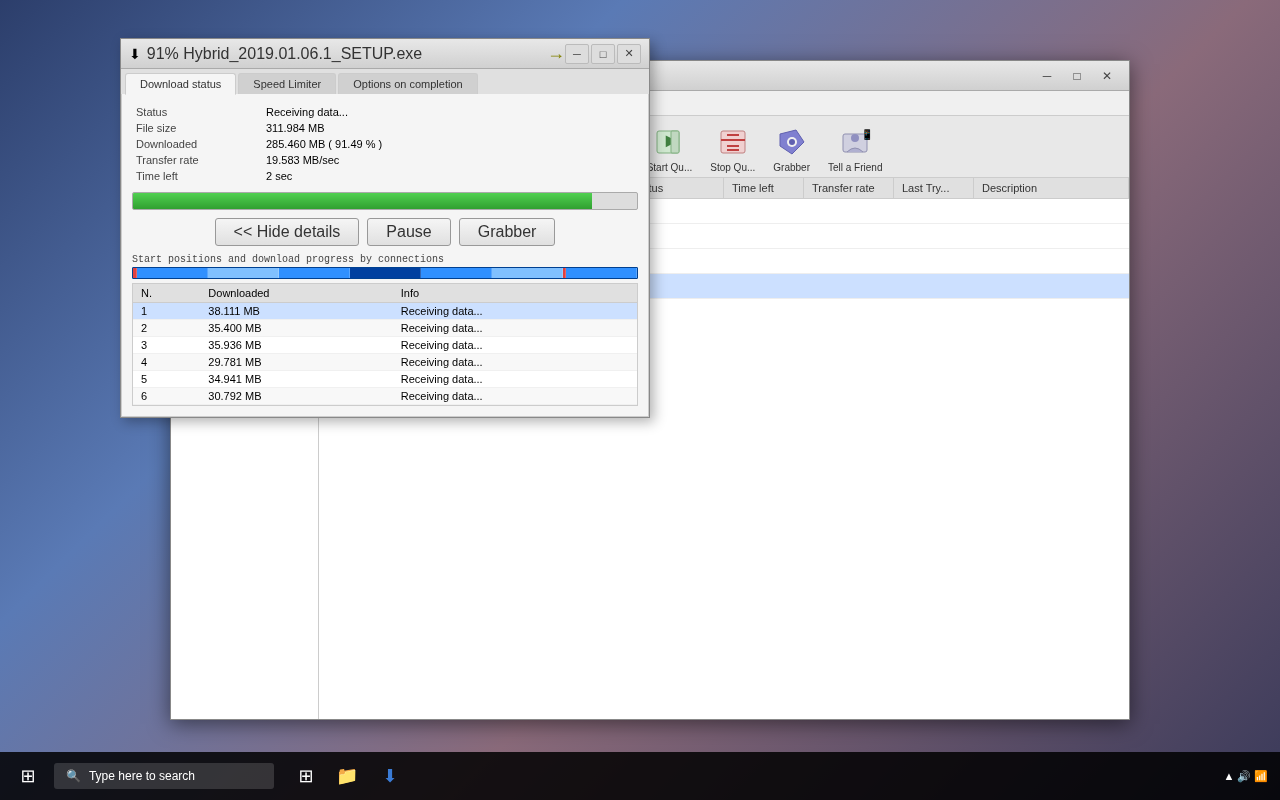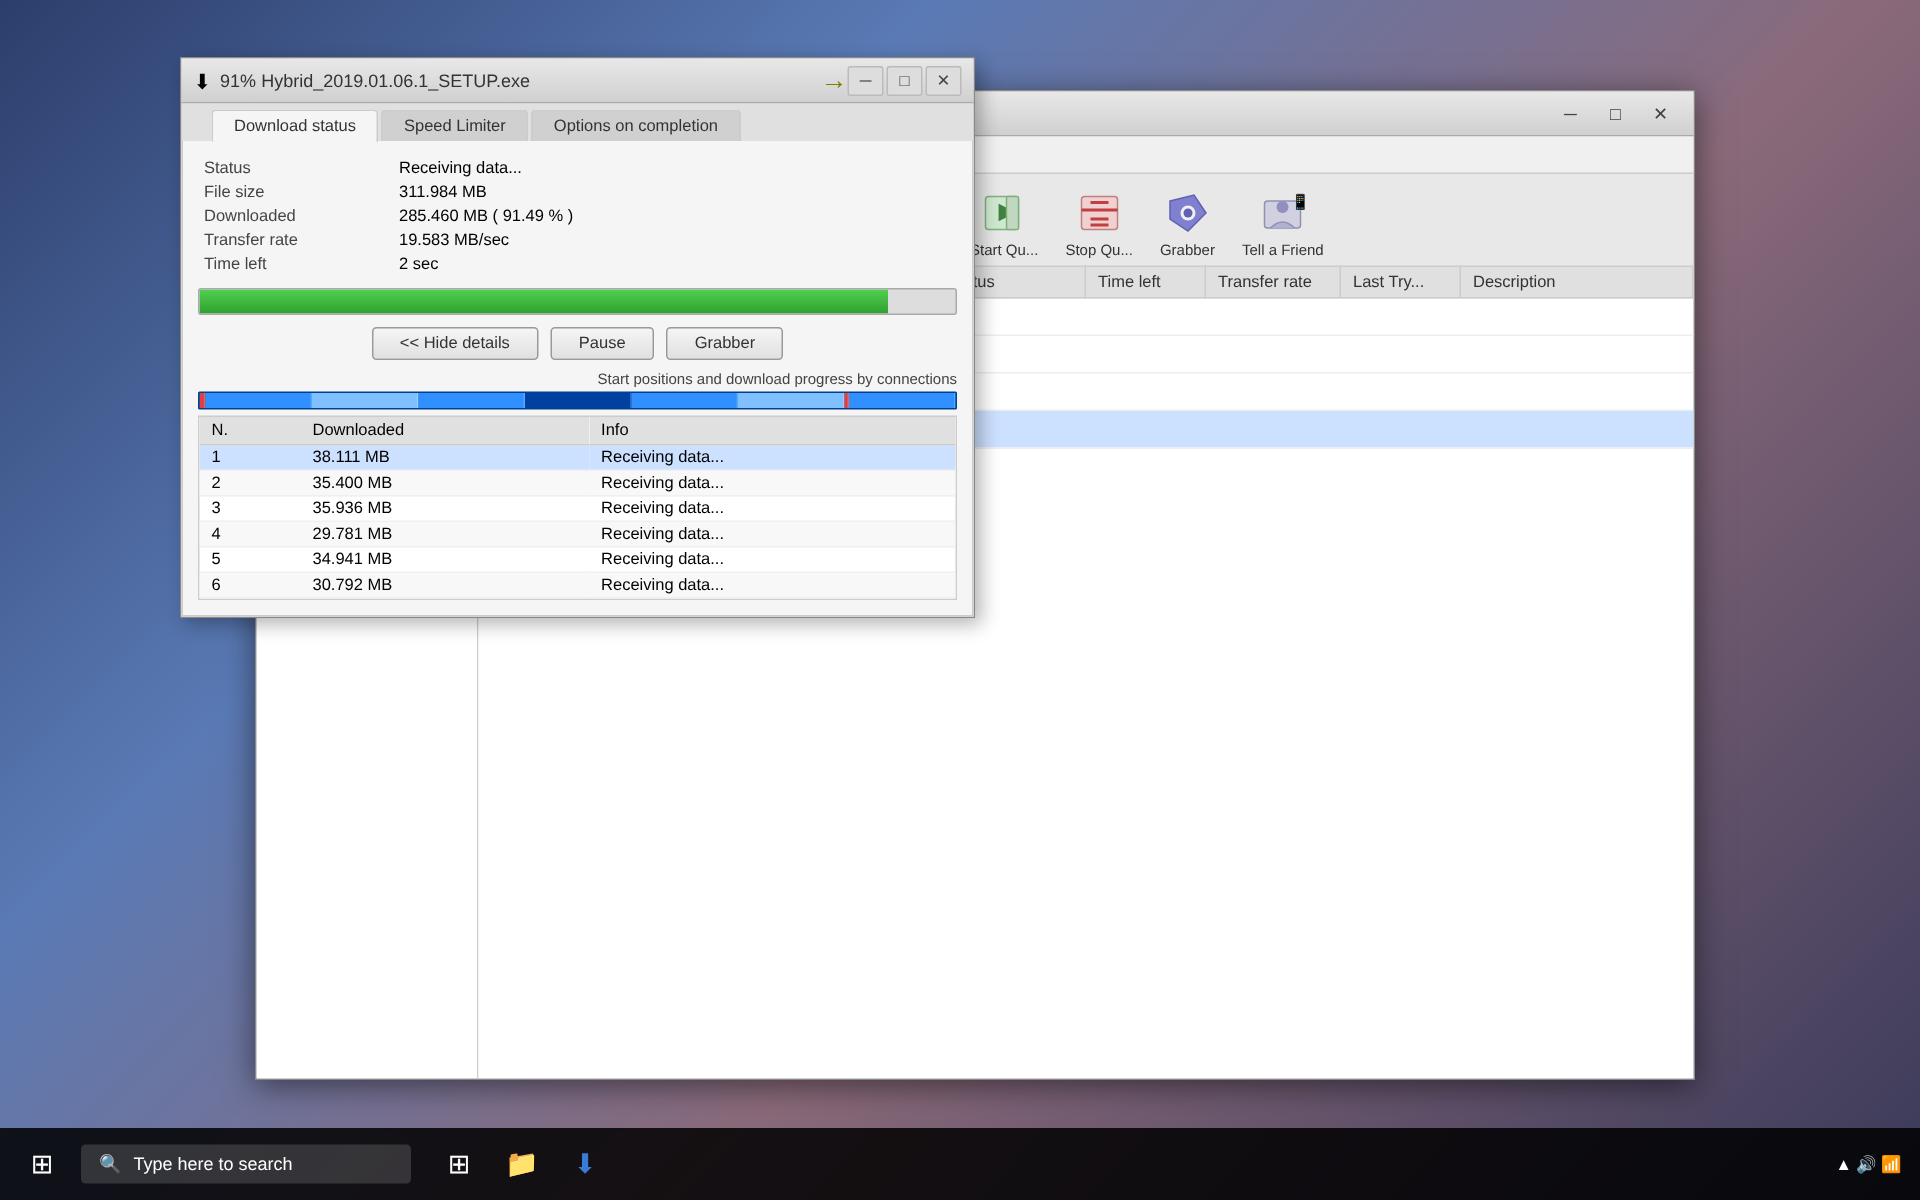--- a/index.html
+++ b/index.html
@@ -290,21 +290,21 @@
       display: flex;
       align-items: center;
       border-bottom: 1px solid #aaa;
     }
     .dialog-title-icon {
       margin-right: 6px;
       font-size: 14px;
     }
     .dialog-title-text {
       flex: 1;
-      font-size: 12px;
+      font-size: 16px;
       color: #333;
     }
     .dialog-controls {
       display: flex;
       gap: 2px;
     }
     .dialog-btn {
       width: 24px;
       height: 20px;
       display: flex;
@@ -332,21 +332,20 @@
       border: 1px solid #ccc;
       border-bottom: none;
       border-radius: 3px 3px 0 0;
       background: #d0d0d0;
       color: #333;
     }
     .dialog-tab.active {
       background: #f5f5f5;
       border-bottom: 1px solid #f5f5f5;
       margin-bottom: -1px;
-      margin-left: 16px;
     }
     .dialog-content {
       background: #f5f5f5;
       border: 1px solid #ccc;
       border-top: none;
       padding: 10px;
     }
 
     
     .url-text {
@@ -407,30 +406,31 @@
       justify-content: center;
       gap: 8px;
       margin: 8px 0;
     }
     .action-btn {
       padding: 4px 18px;
       background: linear-gradient(to bottom, #f5f5f5, #e0e0e0);
       border: 1px solid #999;
       border-radius: 3px;
       cursor: pointer;
-      font-size: 11px;
+      font-size: 16px;
       color: #333;
     }
 
     
     .connections-label {
       font-size: 10px;
       color: #444;
       margin: 4px 0 2px;
-      text-align: right;
+      text-align: left;
+      font-family: Liberation Mono, monospace;
     }
     .connections-bar {
       height: 12px;
       background: #0060c0;
       border: 1px solid #004090;
       position: relative;
       display: flex;
       overflow: hidden;
       border-radius: 1px;
     }

